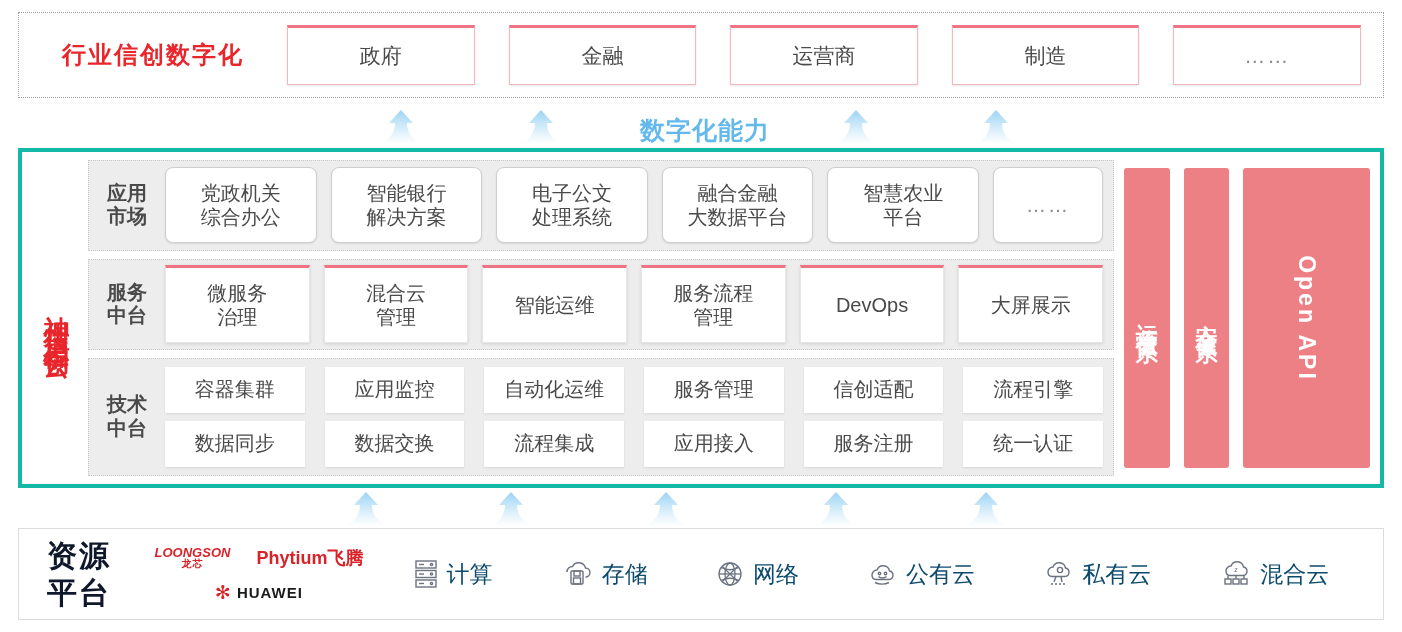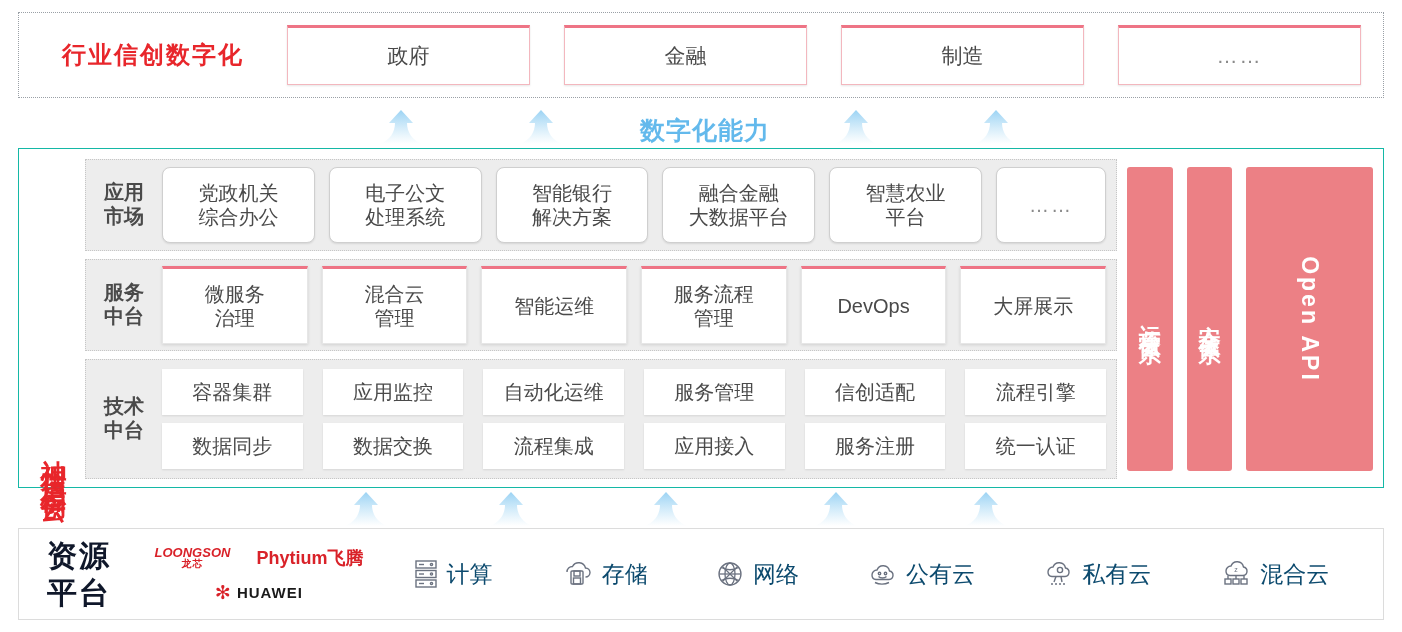--- a/index.html
+++ b/index.html
@@ -43,24 +43,23 @@
   .arrow svg{display:block;width:42px;height:34px;}
 
   .cap-label{
     position:absolute;font-size:25px;color:#63B9EC;font-weight:bold;
     letter-spacing:1px;
   }
 
   
   .cloud-frame{
     position:absolute;left:18px;top:148px;width:1366px;height:340px;
-    border:1px solid #14b8a6;background:#fff;
+    border:4px solid #14b8a6;background:#fff;
     box-sizing:border-box;
     display:flex;
-    align-items:flex-end;
   }
   .cloud-title{
     width:62px;display:flex;align-items:center;justify-content:center;
     padding-left:4px;
   }
   .cloud-title span{
     writing-mode:vertical-rl;
     font-size:26px;font-weight:bold;color:#E8262B;letter-spacing:7px;
     line-height:1;
   }
@@ -162,20 +161,21 @@
 </head>
 <body>
 
 <div class="stage">
 
   <div class="industry-band">
     <div class="industry-title">行业信创数字化</div>
     <div class="industry-cards">
       <div class="ind-card">政府</div>
       <div class="ind-card">金融</div>
+      <div class="ind-card">运营商</div>
       <div class="ind-card">制造</div>
       <div class="ind-card dots">……</div>
     </div>
   </div>
 
   <div class="arrow" style="left:380px;top:110px;">
     <svg viewBox="0 0 42 34">
         <defs>
           <linearGradient id="ag1" x1="0" y1="1" x2="0" y2="0">
       <stop offset="0" stop-color="#AFDCF5" stop-opacity="0"></stop>
@@ -217,28 +217,28 @@
           </div>
           <div class="band-cards">
             <div class="app-card">
               <div>
                 <div>党政机关</div>
                 <div>综合办公</div>
               </div>
             </div>
             <div class="app-card">
               <div>
+                <div>智能银行</div>
+                <div>解决方案</div>
+              </div>
+            </div>
+            <div class="app-card">
+              <div>
                 <div>电子公文</div>
                 <div>处理系统</div>
-              </div>
-            </div>
-            <div class="app-card">
-              <div>
-                <div>智能银行</div>
-                <div>解决方案</div>
               </div>
             </div>
             <div class="app-card">
               <div>
                 <div>融合金融</div>
                 <div>大数据平台</div>
               </div>
             </div>
             <div class="app-card">
               <div>

